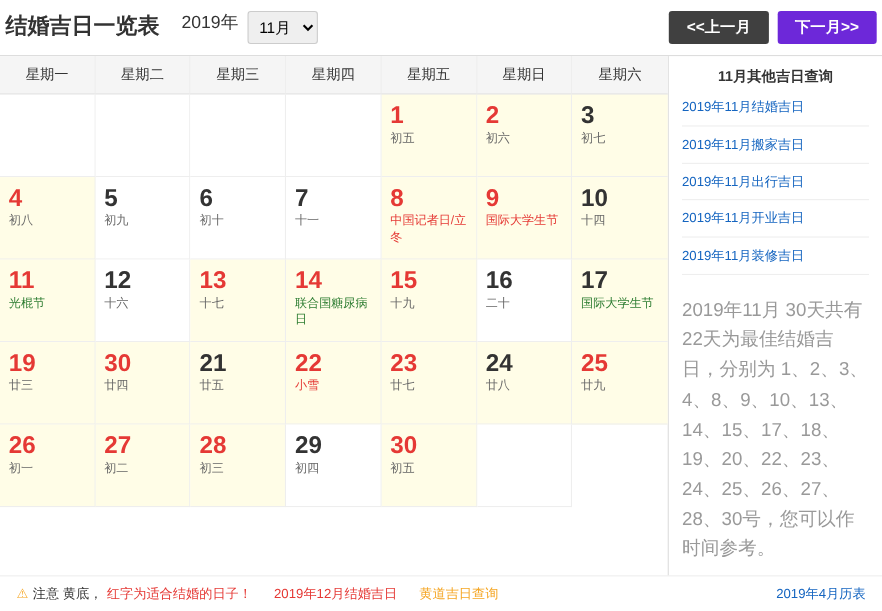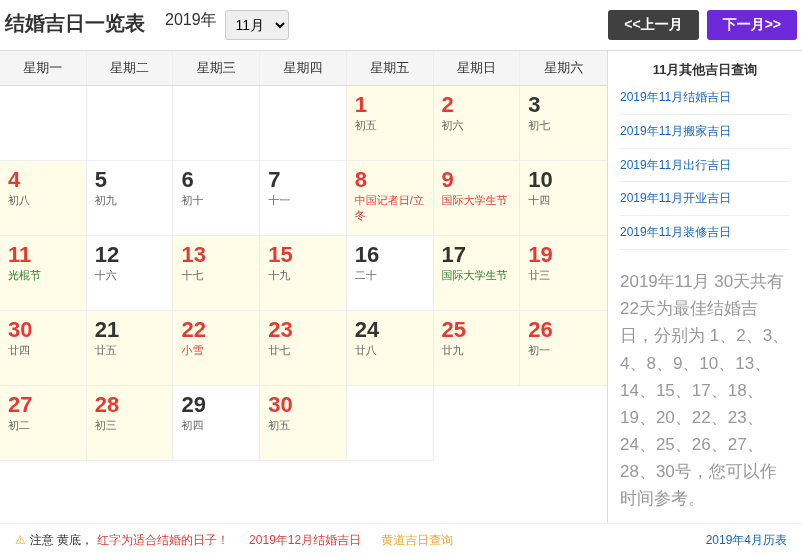--- a/index.html
+++ b/index.html
@@ -124,20 +124,24 @@
         </div>
         <div class="day-cell">
           <span class="day-number black">12</span>
           <span class="day-lunar">十六</span>
         </div>
         <div class="day-cell yellow-bg">
           <span class="day-number red">13</span>
           <span class="day-lunar">十七</span>
         </div>
         <div class="day-cell yellow-bg">
+          <span class="day-number red">14</span>
+          <span class="day-lunar green">联合国糖尿病日</span>
+        </div>
+        <div class="day-cell yellow-bg">
           <span class="day-number red">15</span>
           <span class="day-lunar">十九</span>
         </div>
         <div class="day-cell">
           <span class="day-number black">16</span>
           <span class="day-lunar">二十</span>
         </div>
         <div class="day-cell yellow-bg">
           <span class="day-number black">17</span>
           <span class="day-lunar green">国际大学生节</span>

